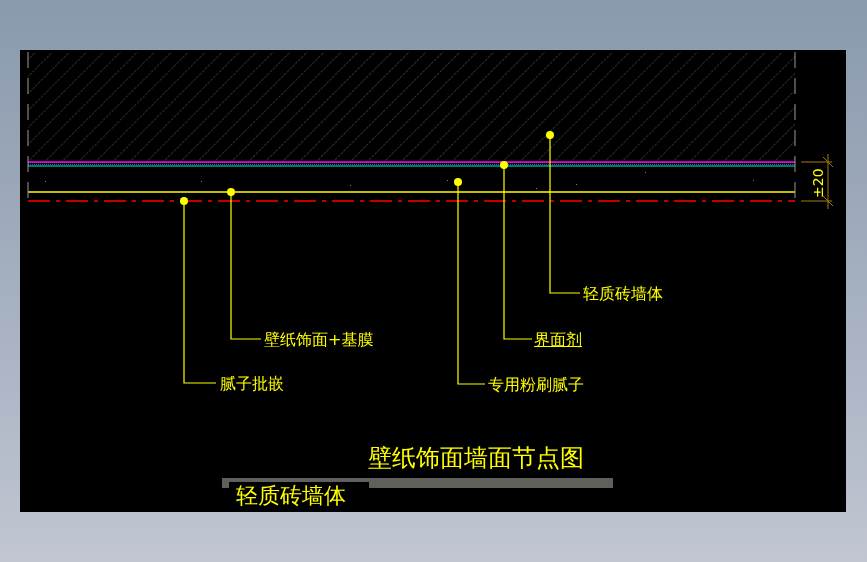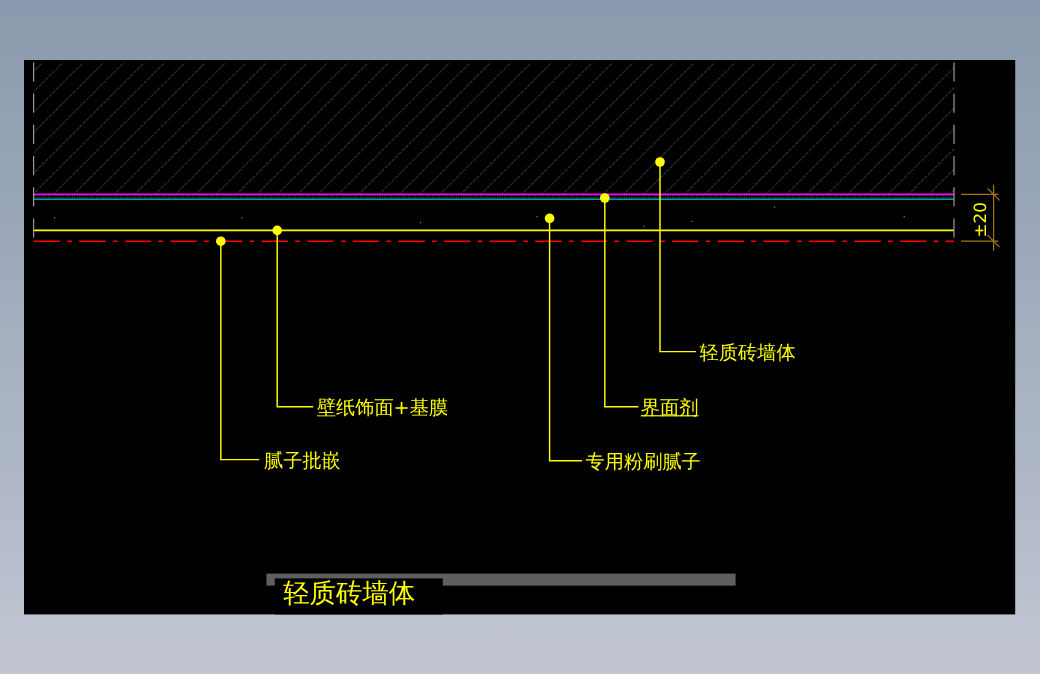--- a/index.html
+++ b/index.html
@@ -94,15 +94,16 @@
 
   <div class="dim-text" style="left:791px; top:148px;">±20</div>
 
   <div class="label" style="left:200px; top:325px;">腻子批嵌</div>
   <div class="label" style="left:244px; top:281px;">壁纸饰面+基膜</div>
   <div class="label" style="left:468px; top:326px;">专用粉刷腻子</div>
   <div class="label" style="left:514px; top:281px;text-decoration:underline;">界面剂</div>
   <div class="label" style="left:563px; top:235px;">轻质砖墙体</div>
 
   <div class="underbar" style="left:202px; top:428px; width:391px; height:10px;"></div>
+  <div class="title" style="left:348px; top:394px;">壁纸饰面墙面节点图</div>
   <div style="position:absolute; left:209px; top:432px; width:140px; height:30px; background:#000;"></div>
   <div class="title" style="left:216px; top:432px; font-size:22px;">轻质砖墙体</div>
 </div>
 
 </body></html>

